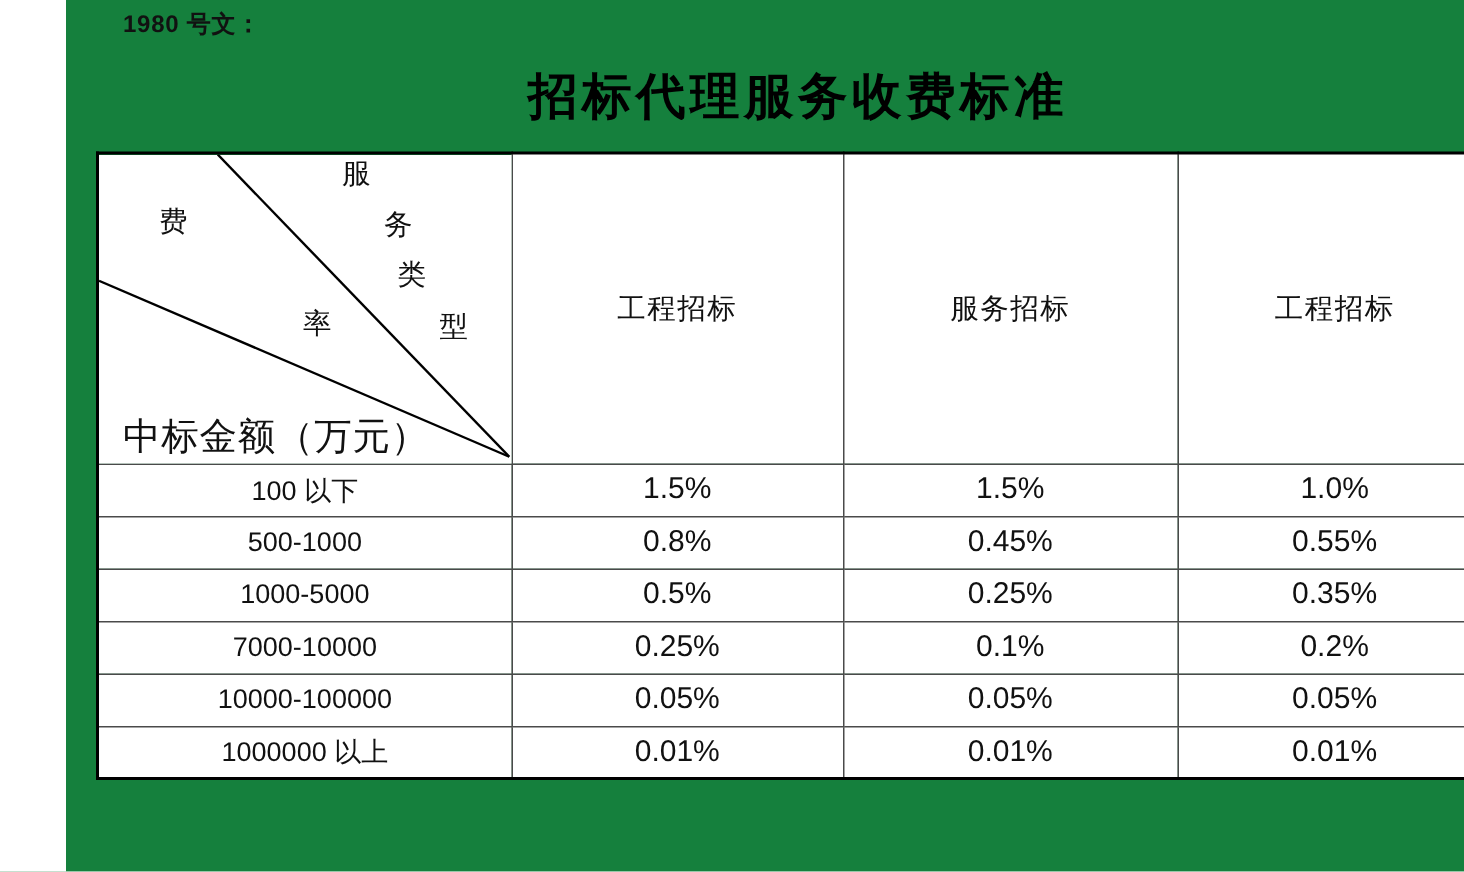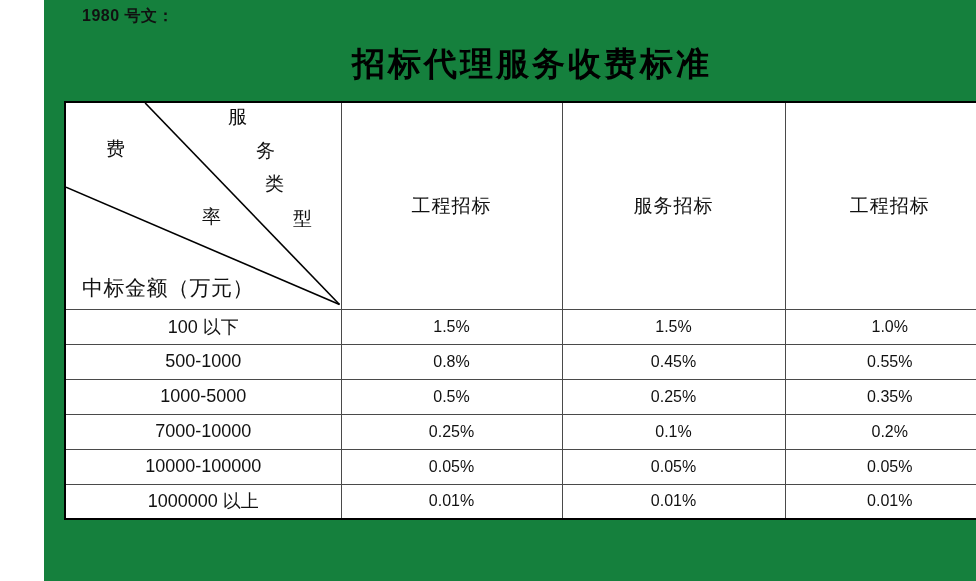--- a/index.html
+++ b/index.html
@@ -68,21 +68,21 @@
   }
   td.range-cell {
     font-family: Liberation Sans, sans-serif;
     font-weight: 400;
     font-size: 18px;
     color: #111;
   }
   td.value-cell {
     font-family: "Liberation Sans", sans-serif;
     font-weight: 400;
-    font-size: 16px;
+    font-size: 20px;
     color: #111;
   }
   th.corner-cell {
     position: relative;
     font-weight: 400;
   }
   .corner-cell svg.diag {
     position: absolute;
     left: 0;
     top: 0;
@@ -101,21 +101,21 @@
   .pos-fei  { left: 40px;  top: 36px; }  
   .pos-wu   { left: 190px; top: 38px; }  
   .pos-lei  { left: 199px; top: 71px; }  
   .pos-lv   { left: 136px; top: 104px;}  
   .pos-xing { left: 227px; top: 106px;}  
   .corner-amount {
     position: absolute;
     left: 16px;
     top: 171px;
     font-family: "Liberation Serif", serif;
-    font-size: 21px;
+    font-size: 25px;
     letter-spacing: 0.5px;
     white-space: nowrap;
     color: #111;
   }
 </style>
 </head>
 <body>
 
 <div class="page">
 

